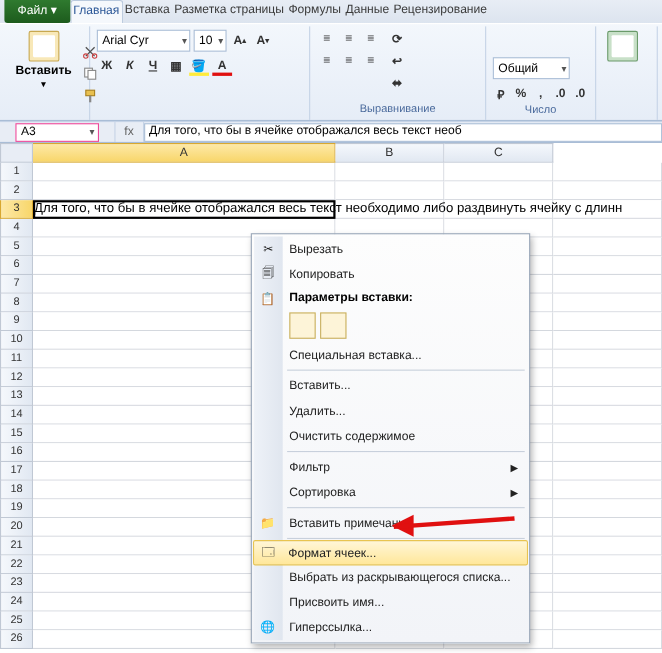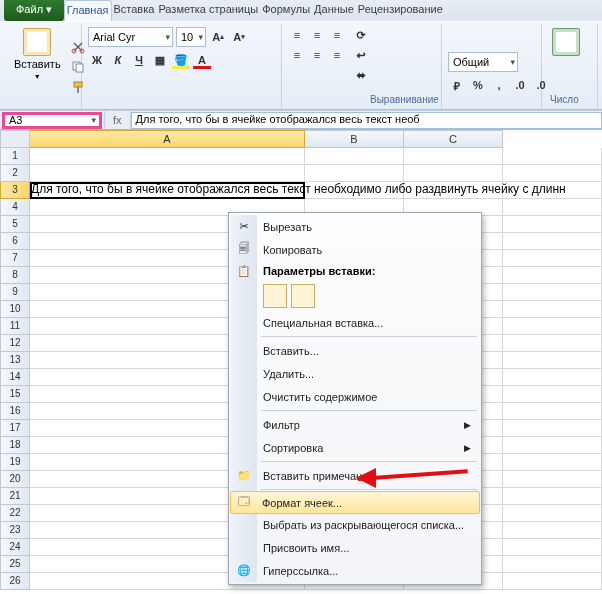--- a/index.html
+++ b/index.html
@@ -6,41 +6,41 @@
 body { background: #fff; width: 602px; height: 594px; overflow: hidden; position: relative; }
 
 
 .ribbon-tabs { height: 22px; background: linear-gradient(#e8edf5,#dce4ef); display: flex; border-bottom: 1px solid #fff; }
 .file-tab { background: linear-gradient(#2f7a2f,#1d5b1d); color: #fff; padding: 3px 12px; font-size: 11px; cursor: pointer; border-radius: 0 0 3px 3px; margin-left: 4px; }
 .tab { padding: 3px 2px; color: #3b3b3b; cursor: pointer; }
 .tab.active { background: #f5f8fc; border: 1px solid #b8c8dc; border-bottom: none; border-radius: 3px 3px 0 0; color: #2b5797; }
 
 
 .ribbon { height: 88px; background: linear-gradient(#f3f7fc,#e6edf7); border-bottom: 1px solid #a9bdd6; display: flex; padding: 2px 4px 0 4px; }
-.group { border-right: 1px solid #c5d3e6; padding: 2px 6px; display: flex; position: relative; }
+.group { border-right: 1px solid #c5d3e6; padding: 2px 6px; display: flex; flex-direction: column; position: relative; }
 .group-label { font-size: 10px; color: #4a6a9c; text-align: center; margin-top: auto; padding-bottom: 2px; }
 .group-body { display: flex; gap: 4px; flex: 1; }
-.big-btn { display: flex; flex-direction: column; align-items: center; gap: 2px; padding: 2px 4px; cursor: pointer; }
+.big-btn { display: flex; flex-direction: column; align-items: center; gap: 2px; padding: 2px 4px; cursor: pointer; font-weight: bold; }
 .icon-lg { width: 28px; height: 28px; background: #f8e8b8; border: 1px solid #c8a850; border-radius: 2px; position: relative; }
 .icon-lg::after { content:""; position:absolute; inset:3px; background:#fff; border-radius:1px;}
 .small-btns { display: flex; flex-direction: column; gap: 2px; justify-content: center; }
 .sm-btn { width: 18px; height: 18px; cursor: pointer; display:flex; align-items:center; justify-content:center; }
 .font-row { display: flex; gap: 3px; align-items:center; margin: 1px 0;}
 .combo { background:#fff; border:1px solid #a9bdd6; height:20px; display:flex; align-items:center; padding:0 14px 0 4px; position:relative; }
 .combo::after { content:"▾"; position:absolute; right:2px; font-size:9px; color:#555;}
 .font-name { width: 85px; }
 .font-size { width: 30px; }
 .tool { width:18px; height:18px; cursor:pointer; display:inline-flex; align-items:center; justify-content:center; color:#333; font-weight:bold;}
 .tool.u { text-decoration: underline;}
 .align-grid { display:grid; grid-template-columns:repeat(3,18px); gap:2px;}
 .num-combo { width:70px;margin-top:26px;}
 
 
 .fx-bar { height: 20px; background: #e8edf5; border-top:1px solid #c5d3e6; border-bottom:1px solid #a9bdd6; display:flex; align-items:center;}
-.name-box { width: 100px; background:#fff; border:3px solid #ec4899; margin:1px 2px; height:17px; display:flex; align-items:center; padding:0 4px; position:relative;}
+.name-box { width: 76px; background:#fff; border:1px solid #ec4899; margin:1px 14px; height:17px; display:flex; align-items:center; padding:0 4px; position:relative;}
 .name-box::after { content:"▾"; position:absolute; right:3px; font-size:9px; color:#555;}
 .fx-label { color:#666; padding:0 8px; border-left:1px solid #c5d3e6; border-right:1px solid #c5d3e6; height:100%; display:flex; align-items:center;}
 .fx-input { flex:1; padding:0 4px; background:#fff; height:17px; margin:0; border:1px solid #a9bdd6; white-space:nowrap; overflow:hidden;}
 
 
 .headers { display:flex; height:18px;}
 .corner { width:30px; background:#e8edf5; border:1px solid #c0c8d4;}
 .colh { background: linear-gradient(#f5f8fc,#e1e8f2); border:1px solid #c0c8d4; border-left:none; text-align:center; color:#333; font-size:11px; line-height:16px;}
 .colA { width:275px; background: linear-gradient(#fde9a8,#f8d66a); border-color:#d8a830;}
 .colB,.colC,.colD { width: 99px; }

